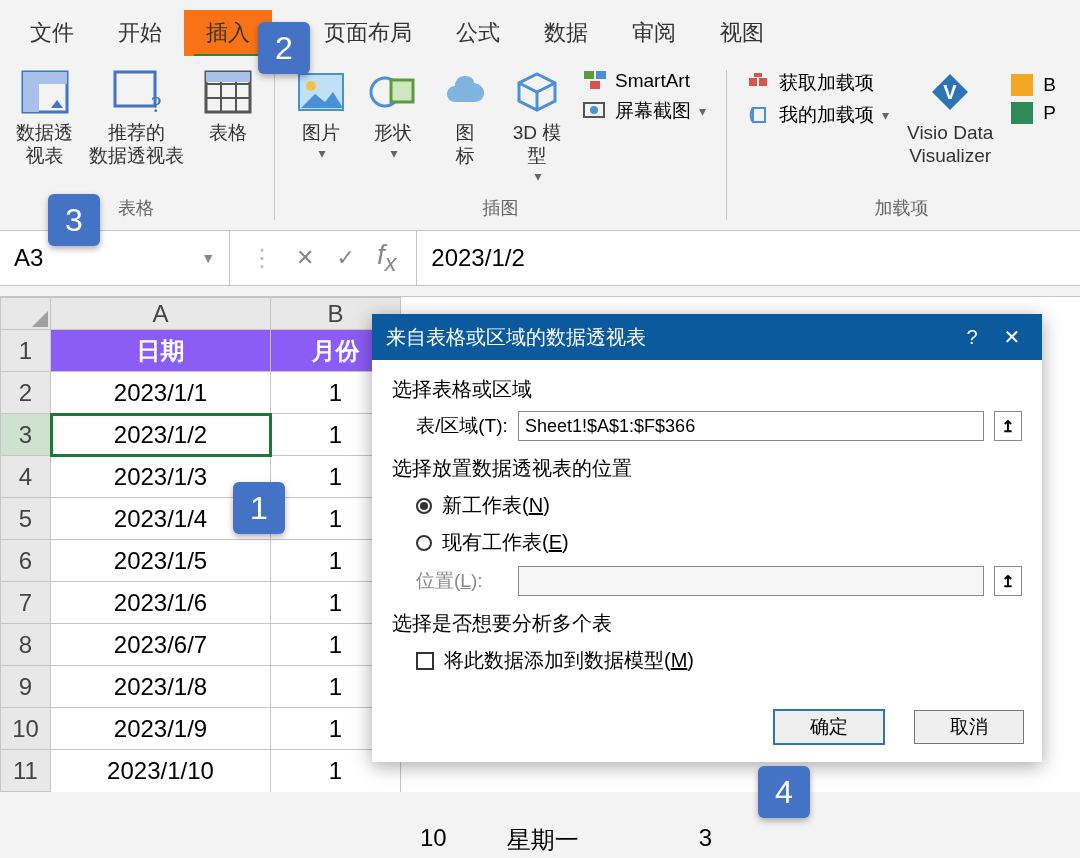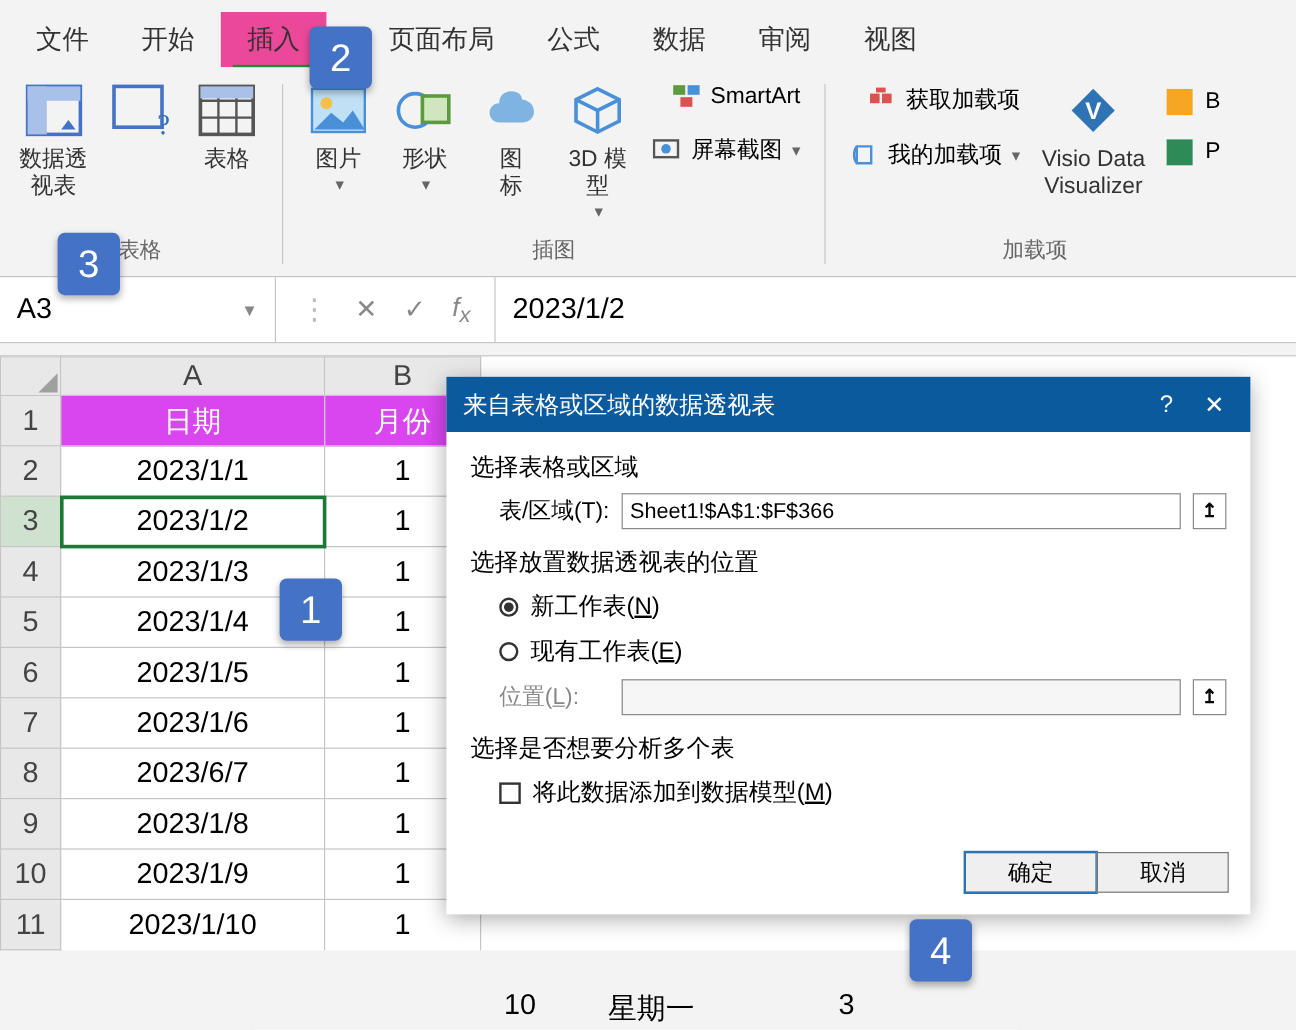--- a/index.html
+++ b/index.html
@@ -20,21 +20,21 @@
     background: #f3f3f3;
     font-size: 22px;
     color: #333;
     position: relative;
   }
   .tab {
     padding: 8px 22px;
     cursor: pointer;
   }
   .tab.active {
-    background: #ec4899;
+    background: #f97316;
     position: relative;
   }
   .tab.active::after {
     content: "";
     position: absolute;
     left: 10px; right: 10px;
     bottom: -2px;
     height: 4px;
     background: #218a3a;
   }
@@ -86,24 +86,23 @@
     width: 56px;
     height: 52px;
     display: flex;
     align-items: center;
     justify-content: center;
   }
   .rbtn span.lbl { margin-top: 4px; }
   .sm-stack {
     display: flex;
     flex-direction: column;
-    gap: 16px;
+    gap: 2px;
     padding-top: 6px;
     font-size: 19px;
-    align-items: flex-end;
   }
   .sm-item {
     display: flex;
     align-items: center;
     gap: 6px;
     padding: 2px 8px;
     cursor: pointer;
   }
   .sm-item .sic { width: 26px; height: 22px; }
   .chev { font-size: 14px; color: #666; margin-left: 2px;}
@@ -130,21 +129,21 @@
   .namebox .dd { color: #888; font-size: 14px; }
   .fbtns {
     display: flex;
     align-items: center;
     gap: 22px;
     padding: 0 20px;
     color: #888;
     height: 100%;
   }
   .fbtns .btn { cursor: pointer; font-size: 22px; }
-  .fx { font-style: italic; font-size: 22px; }
+  .fx { font-style: italic; font-size: 28px; }
   .fcontent {
     flex: 1;
     padding: 0 14px;
     border-left: 1px solid #c5c5c5;
     height: 100%;
     display: flex;
     align-items: center;
   }
   
   .grid {
@@ -171,23 +170,23 @@
   }
   .colhdr {
     background: #e8e8e8;
     font-weight: normal;
     height: 32px;
     color: #444;
   }
   .colA { width: 220px; }
   .colB { width: 130px; }
   .datah {
-    background: #d946ef;
+    background: #8b5cf6;
     color: #fff;
-    font-weight: normal;
+    font-weight: bold;
   }
   .selcell {
     outline: 3px solid #1a7a35;
     outline-offset: -2px;
     position: relative;
     z-index: 2;
   }
   .corner {
     background: #e8e8e8;
     position: relative;
@@ -286,20 +285,21 @@
     margin: 10px 0 10px 24px;
   }
   .chk {
     width: 18px; height: 18px;
     border: 2px solid #333;
     display: inline-block;
   }
   .dlg-actions {
     display: flex;
     justify-content: flex-end;
+    gap: 30px;
     padding: 10px 18px 18px 0;
   }
   .btn-d {
     width: 110px;
     height: 34px;
     border: 1px solid #777;
     background: #efefef;
     font-size: 19px;
     cursor: pointer;
   }
@@ -354,20 +354,22 @@
         <span class="lbl" style="white-space:pre-line">数据透
 视表</span>
       </div>
       <div class="rbtn">
         <div class="ic">
           <svg width="48" height="44">
               <rect x="2" y="2" width="40" height="34" fill="none" stroke="#4472c4" stroke-width="3"></rect>
               <text x="38" y="42" font-size="24" fill="#2e74b5" font-family="serif">?</text>
             </svg>
         </div>
+        <span class="lbl" style="white-space:pre-line">推荐的
+数据透视表</span>
       </div>
       <div class="rbtn">
         <div class="ic">
           <svg width="48" height="44">
               <rect x="2" y="2" width="44" height="40" fill="none" stroke="#555" stroke-width="3"></rect>
               <line x1="2" y1="14" x2="46" y2="14" stroke="#555" stroke-width="2"></line>
               <line x1="2" y1="28" x2="46" y2="28" stroke="#555" stroke-width="2"></line>
               <line x1="17" y1="2" x2="17" y2="42" stroke="#555" stroke-width="2"></line>
               <line x1="32" y1="2" x2="32" y2="42" stroke="#555" stroke-width="2"></line>
               <rect x="2" y="2" width="44" height="10" fill="#a9c1e8"></rect>

